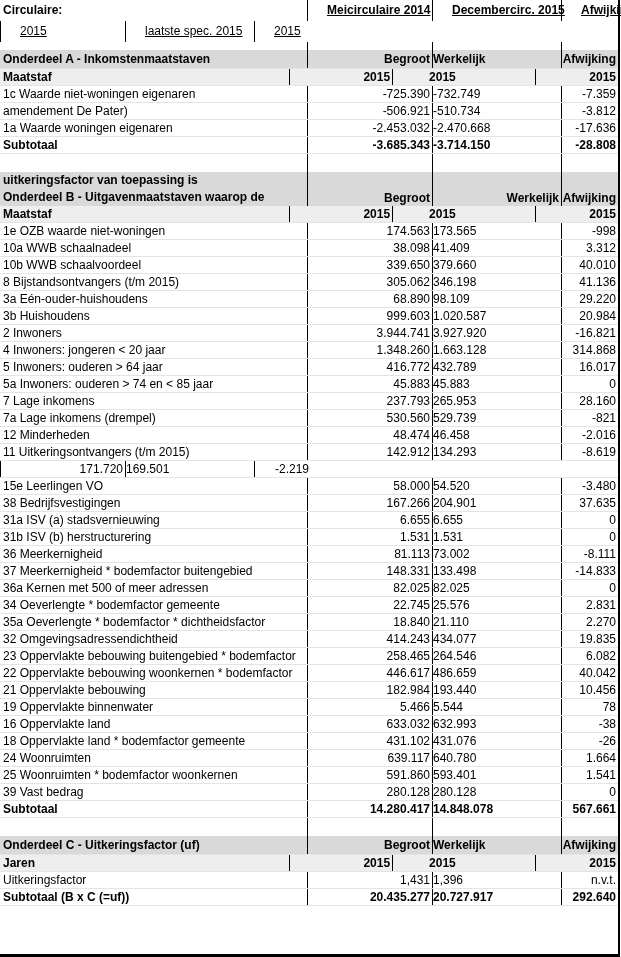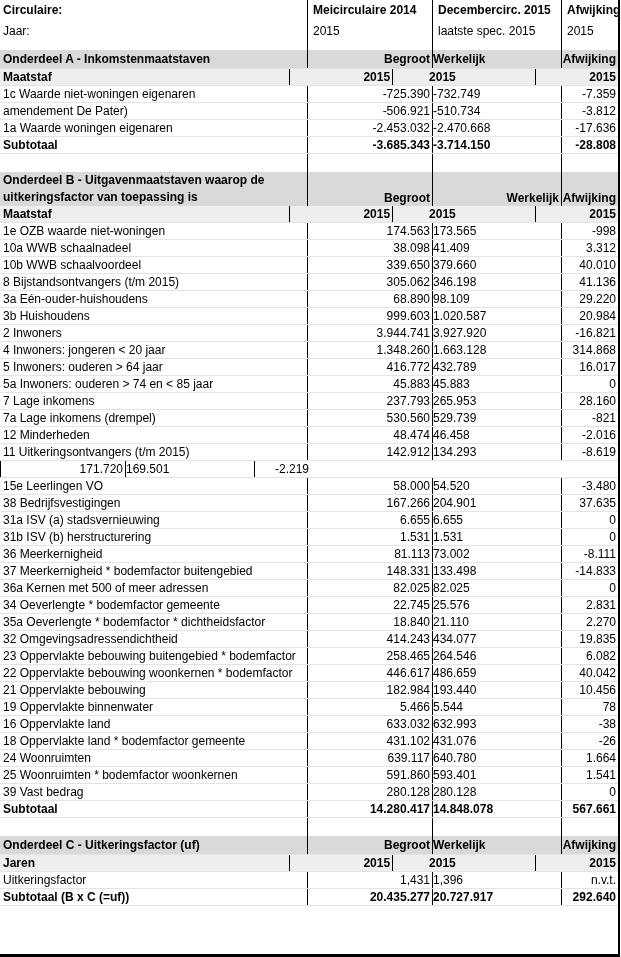--- a/index.html
+++ b/index.html
@@ -4,21 +4,21 @@
 <style>
   html, body { margin:0; padding:0; background:#ffffff; }
   body { width:621px; height:957px; overflow:hidden; font-family:"Liberation Sans", sans-serif; font-size:12px; color:#000; }
   .sheet { position:relative; width:620px; border-right:2px solid #000; border-bottom:3px solid #000; box-sizing:border-box; height:957px; }
   .row { display:flex; height:17px; line-height:17px; border-bottom:1px solid #e4e4e4; box-sizing:border-box; }
   .row.tall { height:19px; line-height:19px; }
   .c0 { width:307px; padding-left:3px; white-space:nowrap; overflow:hidden; box-sizing:border-box; }
   .c1 { width:126px; text-align:right; padding-right:2px; box-sizing:border-box; border-right:1px solid #000; white-space:nowrap; }
   .c2 { width:129px; padding-right:2px; box-sizing:border-box; border-right:1px solid #000; white-space:nowrap; }
   .c3 { width:56px; text-align:right; padding-right:2px; box-sizing:border-box; white-space:nowrap; }
-  .c1l, .c2l, .c3l { text-align:left; padding-left:5px; }
+  .c1l, .c2l, .c3l { text-align:left; padding-left:19px;text-decoration:underline; }
   .cl-first { border-left:1px solid #000; }
   .hdr { background:#d9d9d9; font-weight:bold; }
   .sub { background:#eeeeee; font-weight:bold;gap:36px; }
   .bold { font-weight:bold; }
   .top .c0 { border-left:none; }
   .row.top { border-bottom:none; height:21px; line-height:20px; }
   .spacer { height:8px; border-bottom:none; }
   .spacer2 { height:18px; border-bottom:none; }
   .hdr2 { display:flex; background:#d9d9d9; font-weight:bold; height:34px; box-sizing:border-box; }
   .hdr2 .c0 { line-height:17px; white-space:normal; padding-top:0; }
@@ -30,21 +30,20 @@
 
 <div class="sheet">
 
   <div class="row top">
     <div class="c0 bold">Circulaire:</div>
     <div class="c1 c1l bold cl-first">Meicirculaire 2014</div>
     <div class="c2 c2l bold">Decembercirc. 2015</div>
     <div class="c3 c3l bold">Afwijking</div>
   </div>
   <div class="row top">
-    <div class="c0">Jaar:</div>
     <div class="c1 c1l cl-first">2015</div>
     <div class="c2 c2l">laatste spec. 2015</div>
     <div class="c3 c3l">2015</div>
   </div>
   <div class="row spacer">
     <div class="c0"></div>
       <div class="c1 cl-first"></div>
       <div class="c2"></div>
       <div class="c3"></div>
   </div>
@@ -89,22 +88,22 @@
   </div>
   <div class="row spacer2">
     <div class="c0"></div>
       <div class="c1 cl-first"></div>
       <div class="c2"></div>
       <div class="c3"></div>
   </div>
 
   <div class="hdr2">
     <div class="c0">
+      <div>uitkeringsfactor van toepassing is</div>
       <div>Onderdeel B - Uitgavenmaatstaven waarop de</div>
-      <div>uitkeringsfactor van toepassing is</div>
     </div>
     <div class="c1 cl-first">Begroot</div>
     <div class="c2">Werkelijk</div>
     <div class="c3">Afwijking</div>
   </div>
   <div class="row sub">
     <div class="c0">Maatstaf</div>
     <div class="c1 cl-first">2015</div>
     <div class="c2">2015</div>
     <div class="c3">2015</div>

